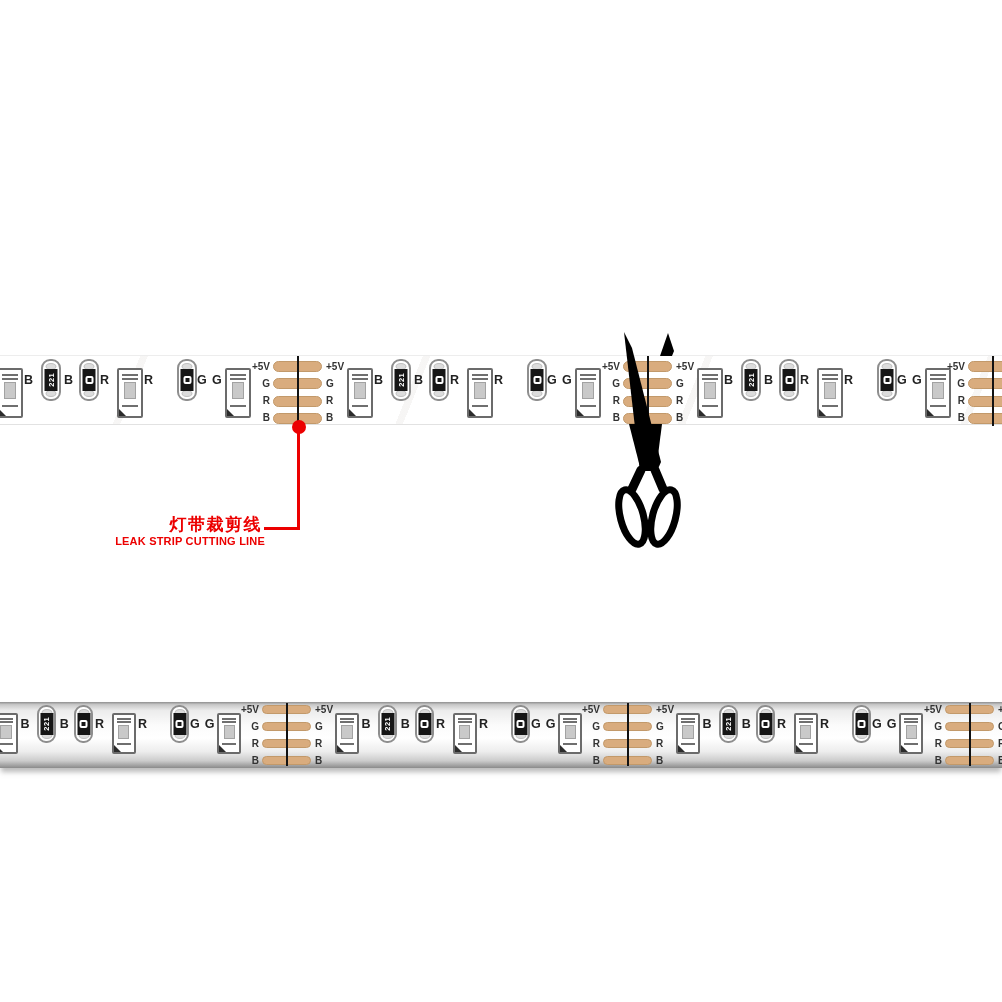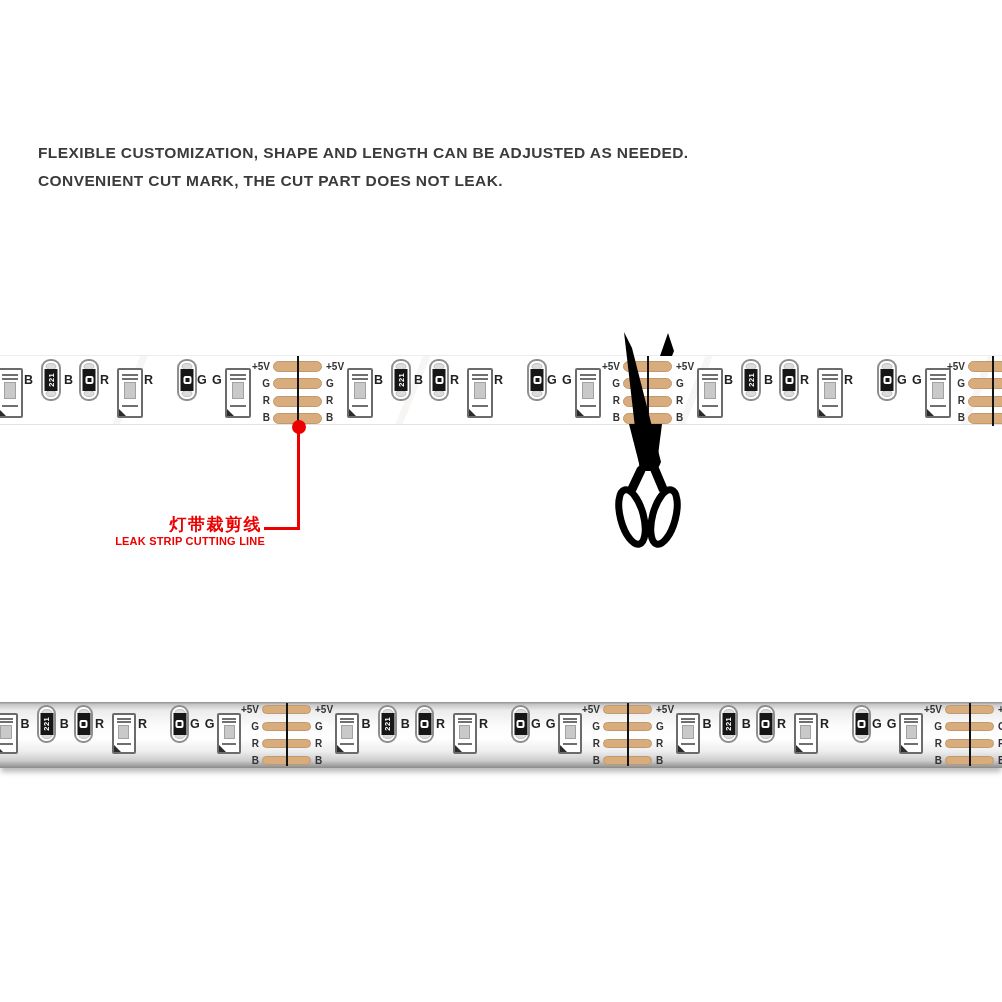--- a/index.html
+++ b/index.html
@@ -51,24 +51,20 @@
 
   .scissors{position:absolute;left:598px;top:325px;z-index:4;}
   .strip{z-index:1;}
   .ann-vline,.ann-hline,.ann-dot,.ann-zh,.ann-en{z-index:5;}
 </style>
 </head>
 <body>
 
 <div class="canvas">
 
-  <div class="header" style="color: rgb(59, 59, 59);">
-    <div>FLEXIBLE CUSTOMIZATION, SHAPE AND LENGTH CAN BE ADJUSTED AS NEEDED.</div>
-    <div>CONVENIENT CUT MARK, THE CUT PART DOES NOT LEAK.</div>
-  </div>
 
   <div class="strip bare" id="strip-bare" style="top: 355px; height: 68px;">
       <div class="led" style="left: -3px; top: 12px; width: 26px; height: 50px; border-color: rgb(107, 107, 107);">
         <div class="hl" style="top: 8%;"></div>
         <div class="hl" style="top: 17%;"></div>
         <div class="die"></div>
         <div class="hl" style="top: 76%;"></div>
         <div class="notch"></div>
       </div>
       <div class="chan" style="left: 24px; top: 24px; color: rgb(34, 34, 34);">B</div>

